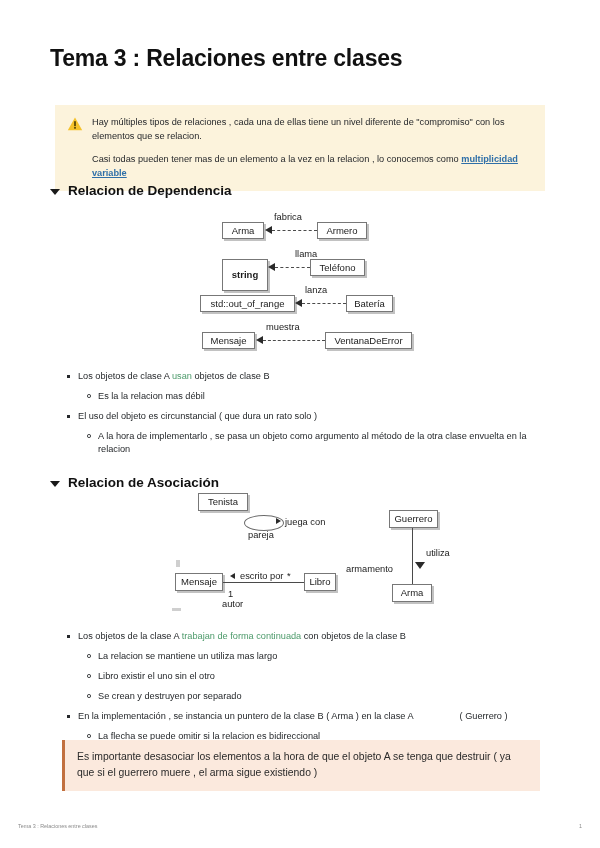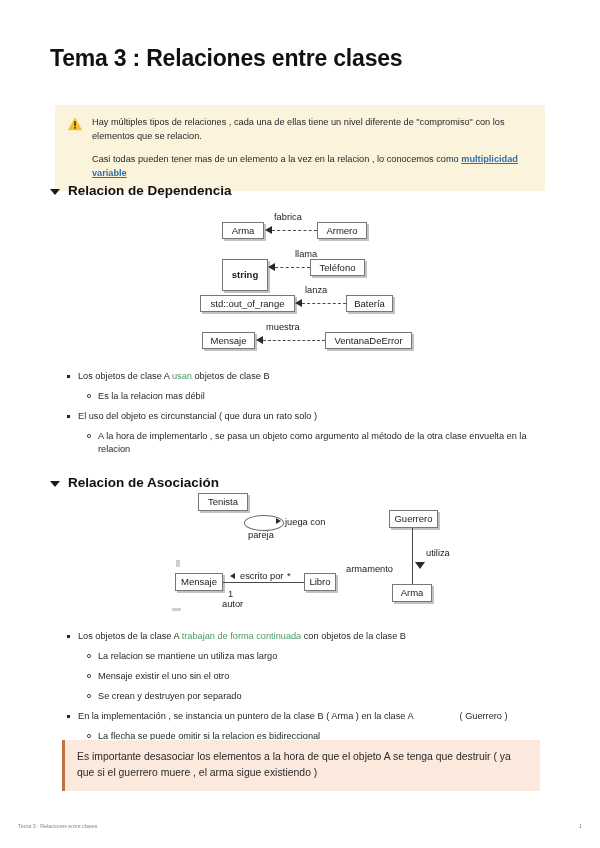--- a/index.html
+++ b/index.html
@@ -301,21 +301,21 @@
     <div class="solid-line" style="left:412px; top:528px; width:1.2px; height:56px;"></div>
     <div class="uml-label" style="left:414px; top:548px;margin-left:12px;">utiliza</div>
     <div class="arrow-down" style="left:415px; top:562px;"></div>
     <div class="uml-label" style="left:346px; top:564px;">armamento</div>
     <div class="uml-box" style="left:392px; top:584px; width:40px; height:18px;">Arma</div>
   </div>
 
   <div class="bullets" style="left:62px; top:630px; width:470px;">
     <div class="bullet-l1"><span>Los objetos de la clase A </span><span class="hl-green">trabajan de forma continuada</span><span> con objetos de la clase B</span></div>
     <div class="bullet-l2">La relacion se mantiene un utiliza mas largo</div>
-    <div class="bullet-l2">Mensaje existir el uno sin el otro</div>
+    <div class="bullet-l2">Libro existir el uno sin el otro</div>
     <div class="bullet-l2">Se crean y destruyen por separado</div>
     <div class="bullet-l1"><span>En la implementación , se instancia un puntero de la clase B ( Arma ) en la clase A</span><span class="gap-wide"></span><span>( Guerrero )</span></div>
     <div class="bullet-l2">La flecha se puede omitir si la relacion es bidireccional</div>
   </div>
 
   <div class="callout-note">Es importante desasociar los elementos a la hora de que el objeto A se tenga que destruir ( ya que si el guerrero muere , el arma sigue existiendo )</div>
 
   <div class="footer-left">Tema 3 : Relaciones entre clases</div>
   <div class="footer-right">1</div>
 

